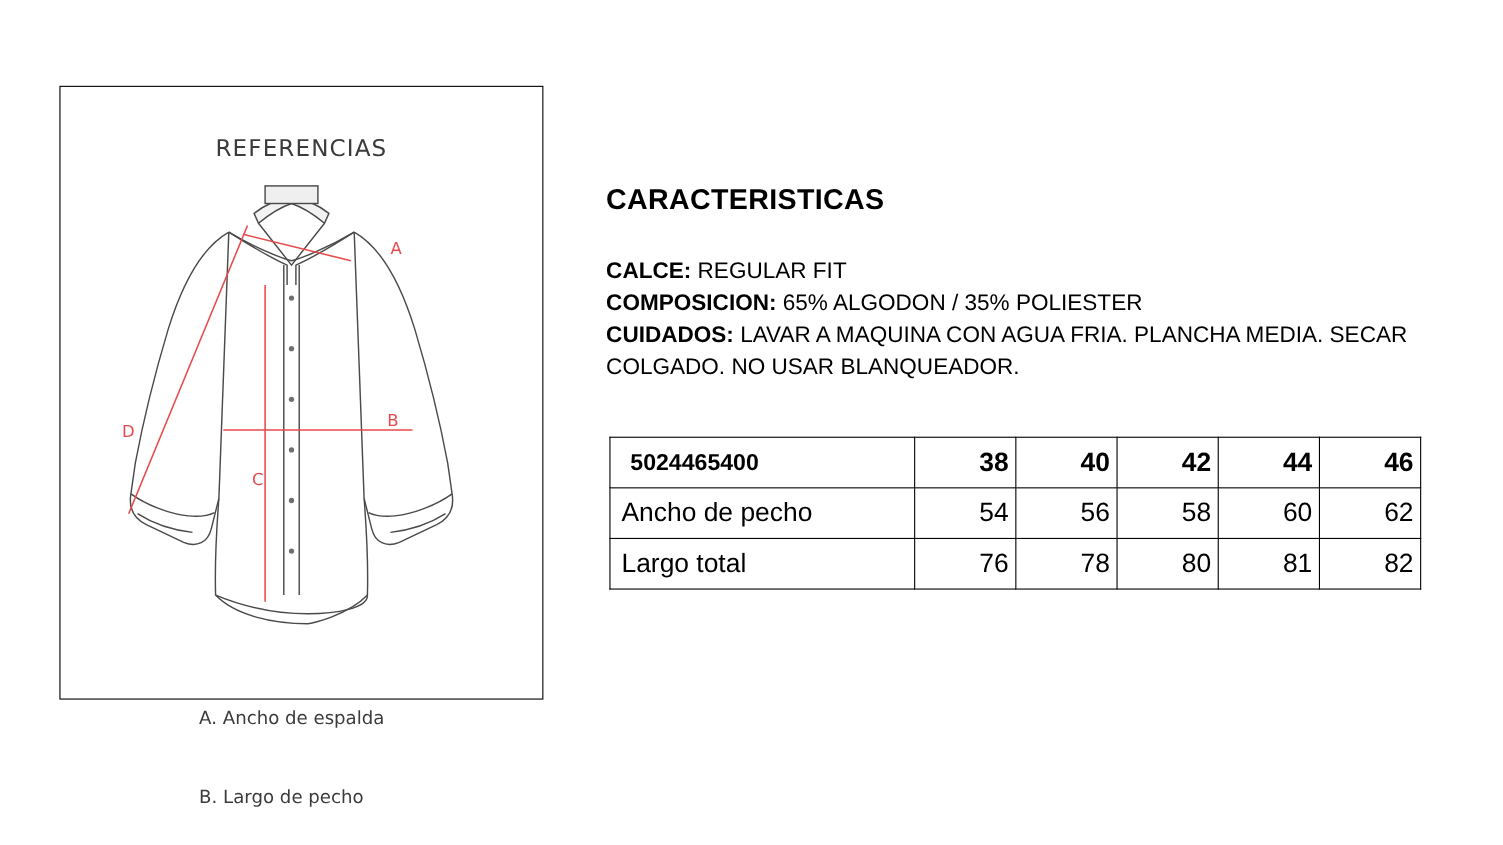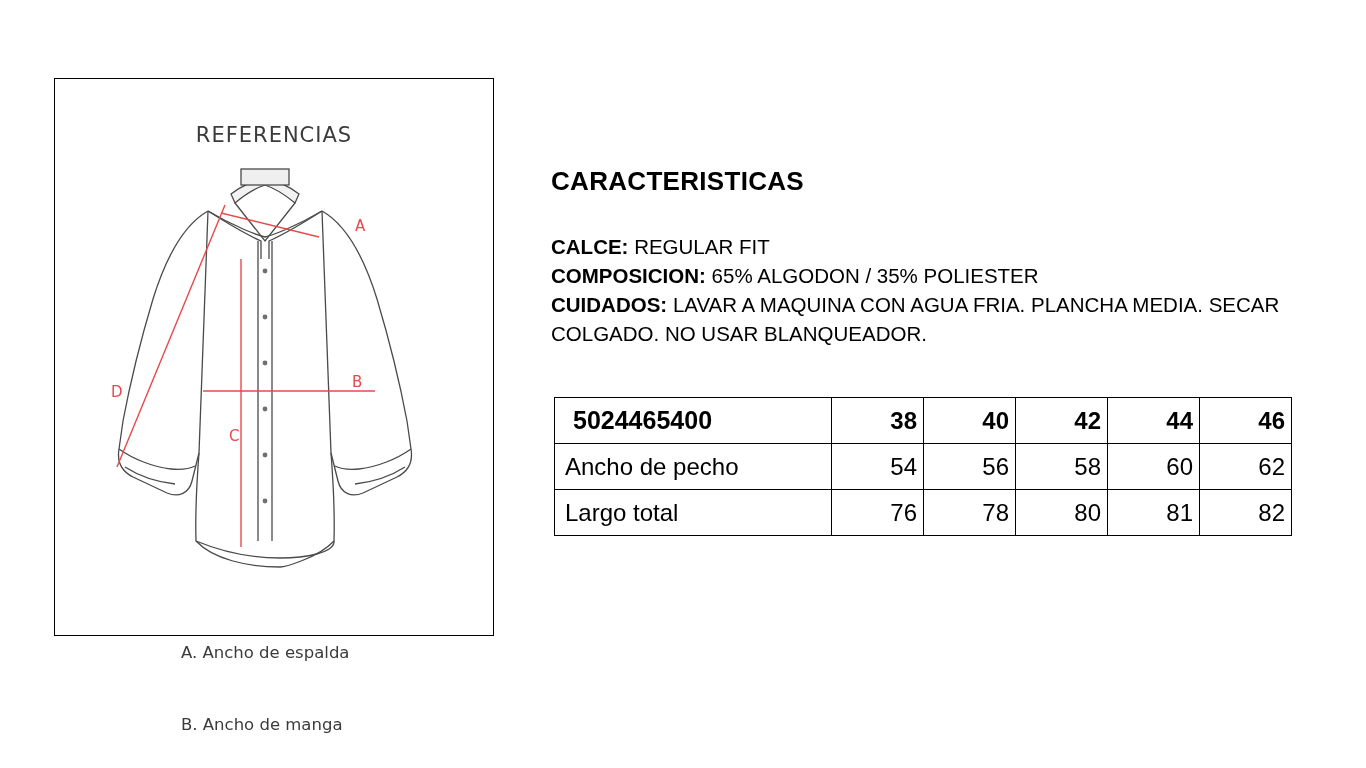--- a/index.html
+++ b/index.html
@@ -106,21 +106,21 @@
     padding-left: 10px;
   }
   .size-table td.size-col {
     width: 92px;
     text-align: right;
   }
   .size-table tr.head td {
     font-weight: bold;
   }
   .size-table tr.head td.label-col {
-    font-size: 25px;
+    font-size: 21px;
     padding-left: 18px;
   }
 </style>
 </head>
 <body>
 
 <div class="page">
 
   <div class="ref-panel">
 
@@ -184,21 +184,21 @@
           <text x="280" y="82">A</text>
           <text x="277" y="238">B</text>
           <text x="154" y="292">C</text>
           <text x="36" y="248">D</text>
         </g>
       </svg>
     </div>
 
     <div class="legend">
       <div>A. Ancho de espalda</div>
-      <div>B. Ancho de manga</div>
+      <div>B. Largo de pecho</div>
       <div>C. Largo total</div>
       
     </div>
   </div>
 
   <div class="char-title">CARACTERISTICAS</div>
 
   <div class="specs">
     <div class="line">
       <b>CALCE:</b>

